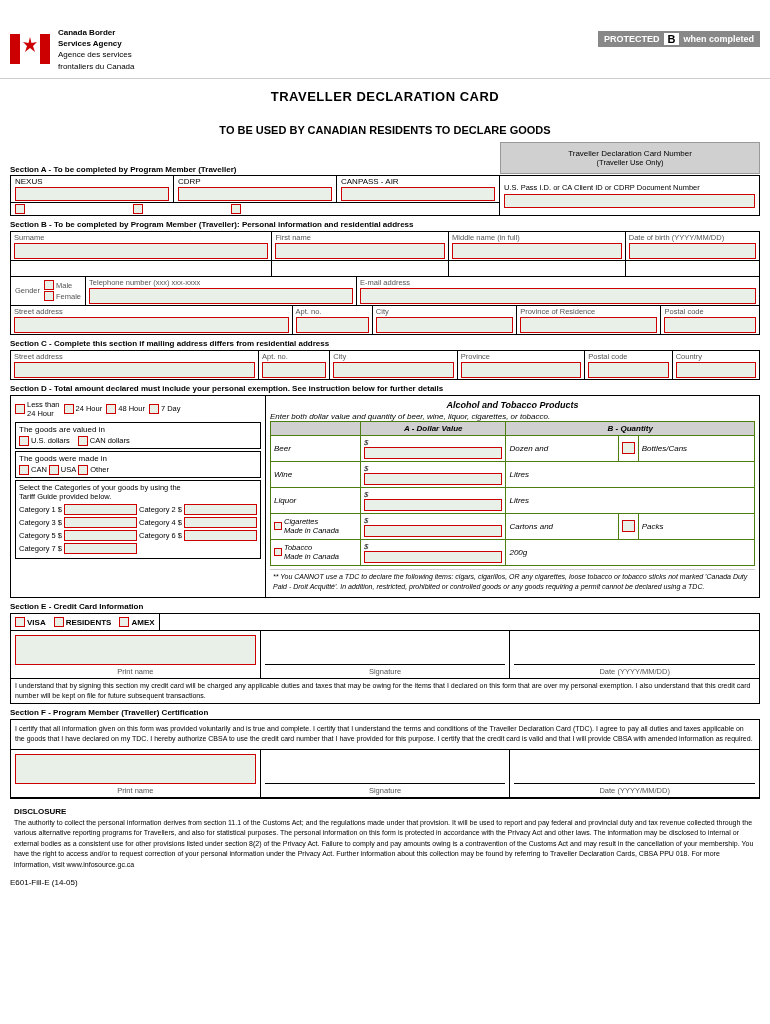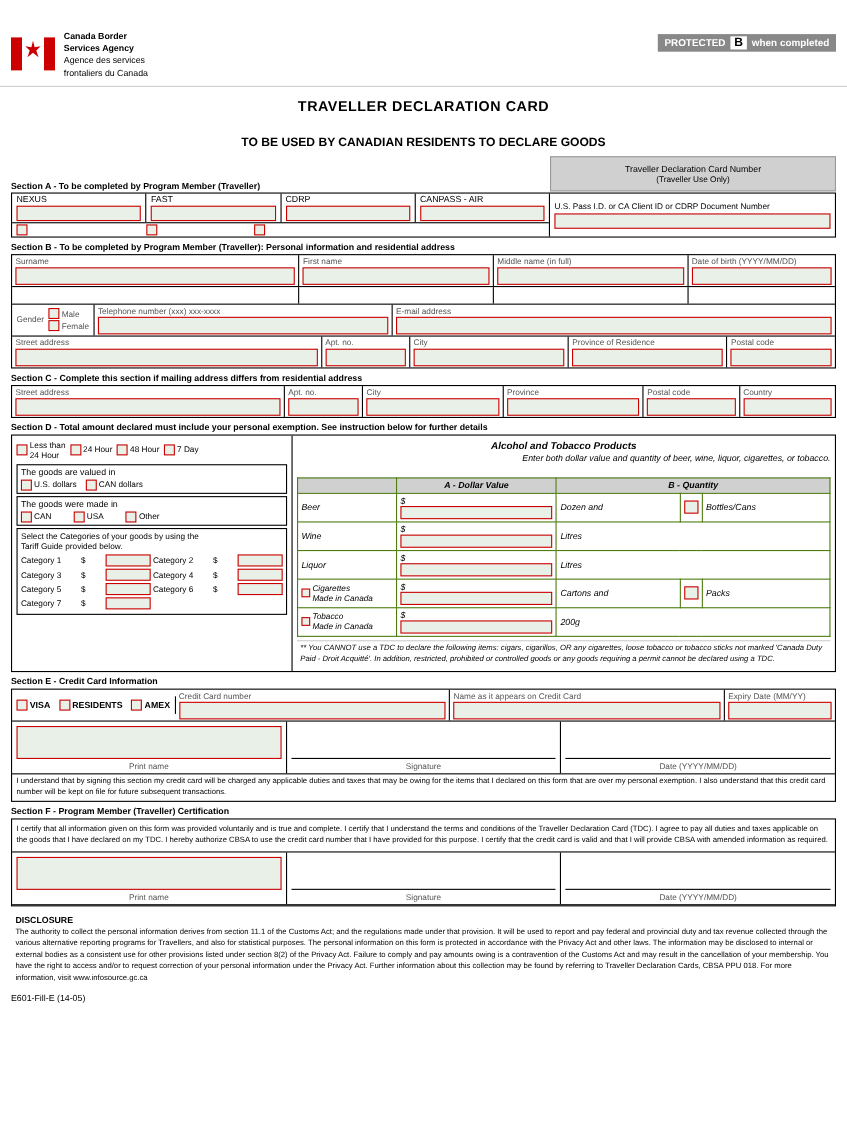--- a/index.html
+++ b/index.html
@@ -189,22 +189,22 @@
       font-size: 8px;
     }
     .tobacco-title {
       font-size: 9px;
       font-weight: bold;
       text-align: center;
       margin-bottom: 2px;
     }
     .tobacco-subtitle {
       font-size: 8px;
-      text-align: right;
-      margin-bottom: 13px;
+      text-align: left;
+      margin-bottom: 0;
     }
     .tobacco-table {
       width: 100%;
       border-collapse: collapse;
       font-size: 8px;
     }
     .tobacco-table th, .tobacco-table td {
       border: 1px solid #4d7c0f;
       padding: 2px 3px;
       text-align: left;
@@ -222,21 +222,21 @@
     .category-grid {
       display: grid;
       grid-template-columns: 1fr 1fr;
       gap: 2px;
       margin-bottom: 2px;
     }
     .cat-item {
       display: flex;
       align-items: center;
       font-size: 8px;
-      gap: 18px;
+      gap: 2px;
     }
     .cat-input {
       background: #e8f0e8;
       border: 1px solid #c00;
       min-height: 12px;
       flex: 1;
     }
     .goods-valued-box {
       border: 1px solid #000;
       padding: 2px 3px;
@@ -390,24 +390,20 @@
           <div style="font-size:7.5px;">(Traveller Use Only)</div>
         </div>
       </div>
     </div>
 
     <div class="section-a">
       <div class="sec-a-left">
         <div class="nexus-row">
           <div class="nexus-cell">
             <div>NEXUS</div>
-            <div class="input-box"></div>
-          </div>
-          <div class="nexus-cell">
-            <div>FAST</div>
             <div class="input-box"></div>
           </div>
           <div class="nexus-cell">
             <div>CDRP</div>
             <div class="input-box"></div>
           </div>
           <div class="nexus-cell">
             <div>CANPASS - AIR</div>
             <div class="input-box"></div>
           </div>
@@ -582,21 +578,21 @@
             </div>
             <div class="dur-item">
               <span class="cb-box"></span>
               <span style="font-size:7.5px;">CAN dollars</span>
             </div>
           </div>
         </div>
 
         <div class="goods-made-box" style="margin-top:2px;">
           <div style="font-size:8px; margin-bottom:2px;">The goods were made in</div>
-          <div style="display:flex; gap:20px;">
+          <div style="display:flex; gap:2px;">
             <div class="dur-item">
               <span class="cb-box"></span>
               <span style="font-size:7.5px;">CAN</span>
             </div>
             <div class="dur-item">
               <span class="cb-box"></span>
               <span style="font-size:7.5px;">USA</span>
             </div>
             <div class="dur-item">
               <span class="cb-box"></span>
@@ -727,34 +723,20 @@
           </div>
           <div class="cb-item">
             <span class="cb-box"></span>
             <span style="font-size:8px; font-weight:bold;">RESIDENTS</span>
           </div>
           <div class="cb-item">
             <span class="cb-box"></span>
             <span style="font-size:8px; font-weight:bold;">AMEX</span>
           </div>
         </div>
-        <div class="cc-fields">
-          <div class="cc-field">
-            <div class="cell-label">Credit Card number</div>
-            <div class="cell-input" style="min-height:16px;"></div>
-          </div>
-          <div class="cc-field">
-            <div class="cell-label">Name as it appears on Credit Card</div>
-            <div class="cell-input" style="min-height:16px;"></div>
-          </div>
-          <div class="cc-field" style="flex:0 0 100px;">
-            <div class="cell-label">Expiry Date (MM/YY)</div>
-            <div class="cell-input" style="min-height:16px;"></div>
-          </div>
-        </div>
       </div>
 
       <div class="sig-row">
         <div class="sig-cell">
           <div class="sig-input-box" style="background:#e8f0e8; border:1px solid #c00;"></div>
           <div class="sig-label">Print name</div>
         </div>
         <div class="sig-cell">
           <div class="sig-input-box" style="background:#fff; border:none; border-bottom:1px solid #000;"></div>
           <div class="sig-label">Signature</div>

